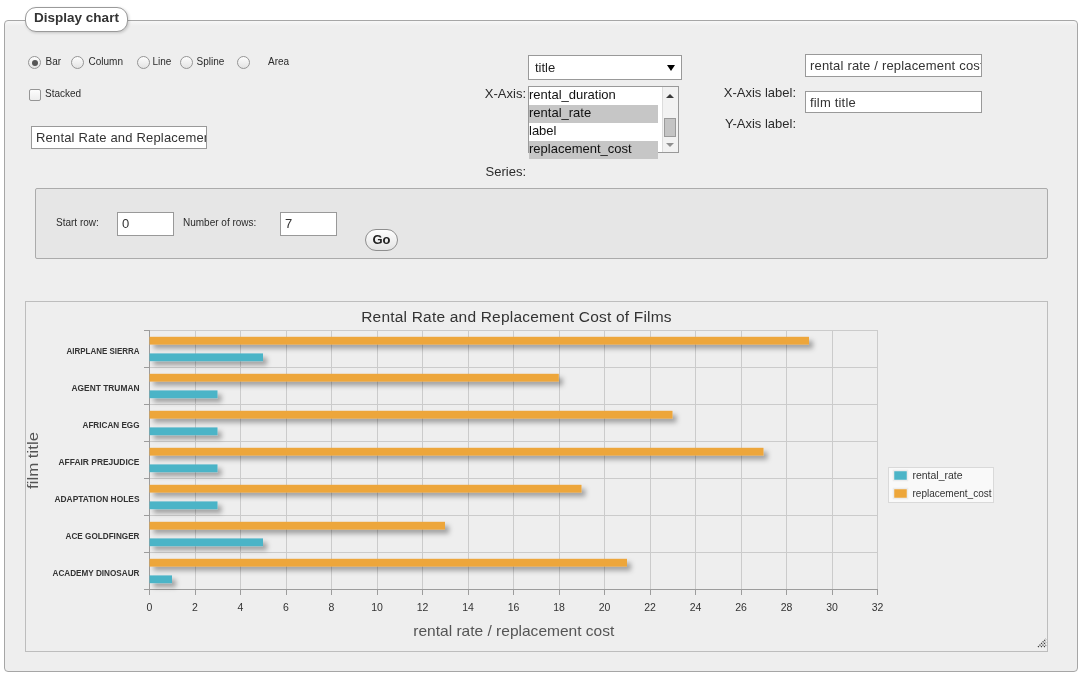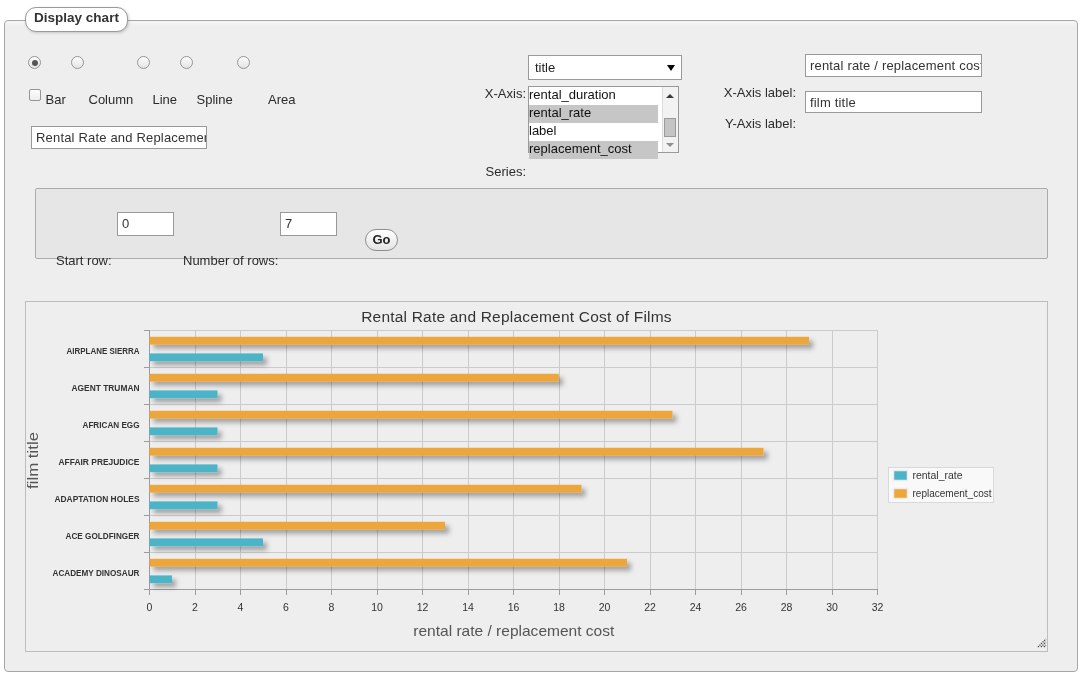--- a/index.html
+++ b/index.html
@@ -19,21 +19,21 @@
 }
 .radio {
   width:13px; height:13px; border-radius:50%;
   border:1px solid #959595;
   background:linear-gradient(180deg,#fdfdfd,#e3e3e3);
 }
 .radio.on::after {
   content:""; position:absolute; left:2.5px; top:2.5px; width:6px; height:6px;
   border-radius:50%; background:#555;
 }
-.lbl { font-size:13px; color:#2b2b2b;margin-top:36px; }
+.lbl { font-size:10px; color:#2b2b2b; }
 .checkbox {
   width:12px; height:12px; border-radius:2px;
   border:1px solid #959595;
   background:linear-gradient(180deg,#fcfcfc,#ededed);
 }
 .tinput {
   background:#fff; border:1px solid #999; font-size:13px; color:#333;
   padding:0 0 0 4px; line-height:21px; white-space:nowrap; overflow:hidden; letter-spacing:0.18px;
 }
 #panel {
@@ -91,21 +91,21 @@
 <div class="abs radio" style="left:71px; top:56px;"></div>
 <div class="abs lbl" style="left:88.5px; top:56px;">Column</div>
 <div class="abs radio" style="left:137px; top:56px;"></div>
 <div class="abs lbl" style="left:152.5px; top:56px;">Line</div>
 <div class="abs radio" style="left:180px; top:56px;"></div>
 <div class="abs lbl" style="left:196.5px; top:56px;">Spline</div>
 <div class="abs radio" style="left:237.2px; top:56px;"></div>
 <div class="abs lbl" style="left:268px; top:56px;">Area</div>
 
 <div class="abs checkbox" style="left:28.5px; top:89px;"></div>
-<div class="abs lbl" style="left:45px; top:88px;">Number</div>
+<div class="abs lbl" style="left:45px; top:88px;">Stacked</div>
 
 <div class="abs tinput" style="left:31px; top:126px; width:176px; height:23px;">Rental Rate and Replacement Cost of Films</div>
 
 <div class="abs rlab" style="left:426px; top:61px; width:100px;">X-Axis:</div>
 <div class="abs" id="selbox">title<span class="arr"></span></div>
 
 <div class="abs rlab" style="left:426px; top:139px; width:100px;">Series:</div>
 <div class="abs" id="listbox">
   <div class="opt">rental_duration</div>
   <div class="opt sel">rental_rate</div>

